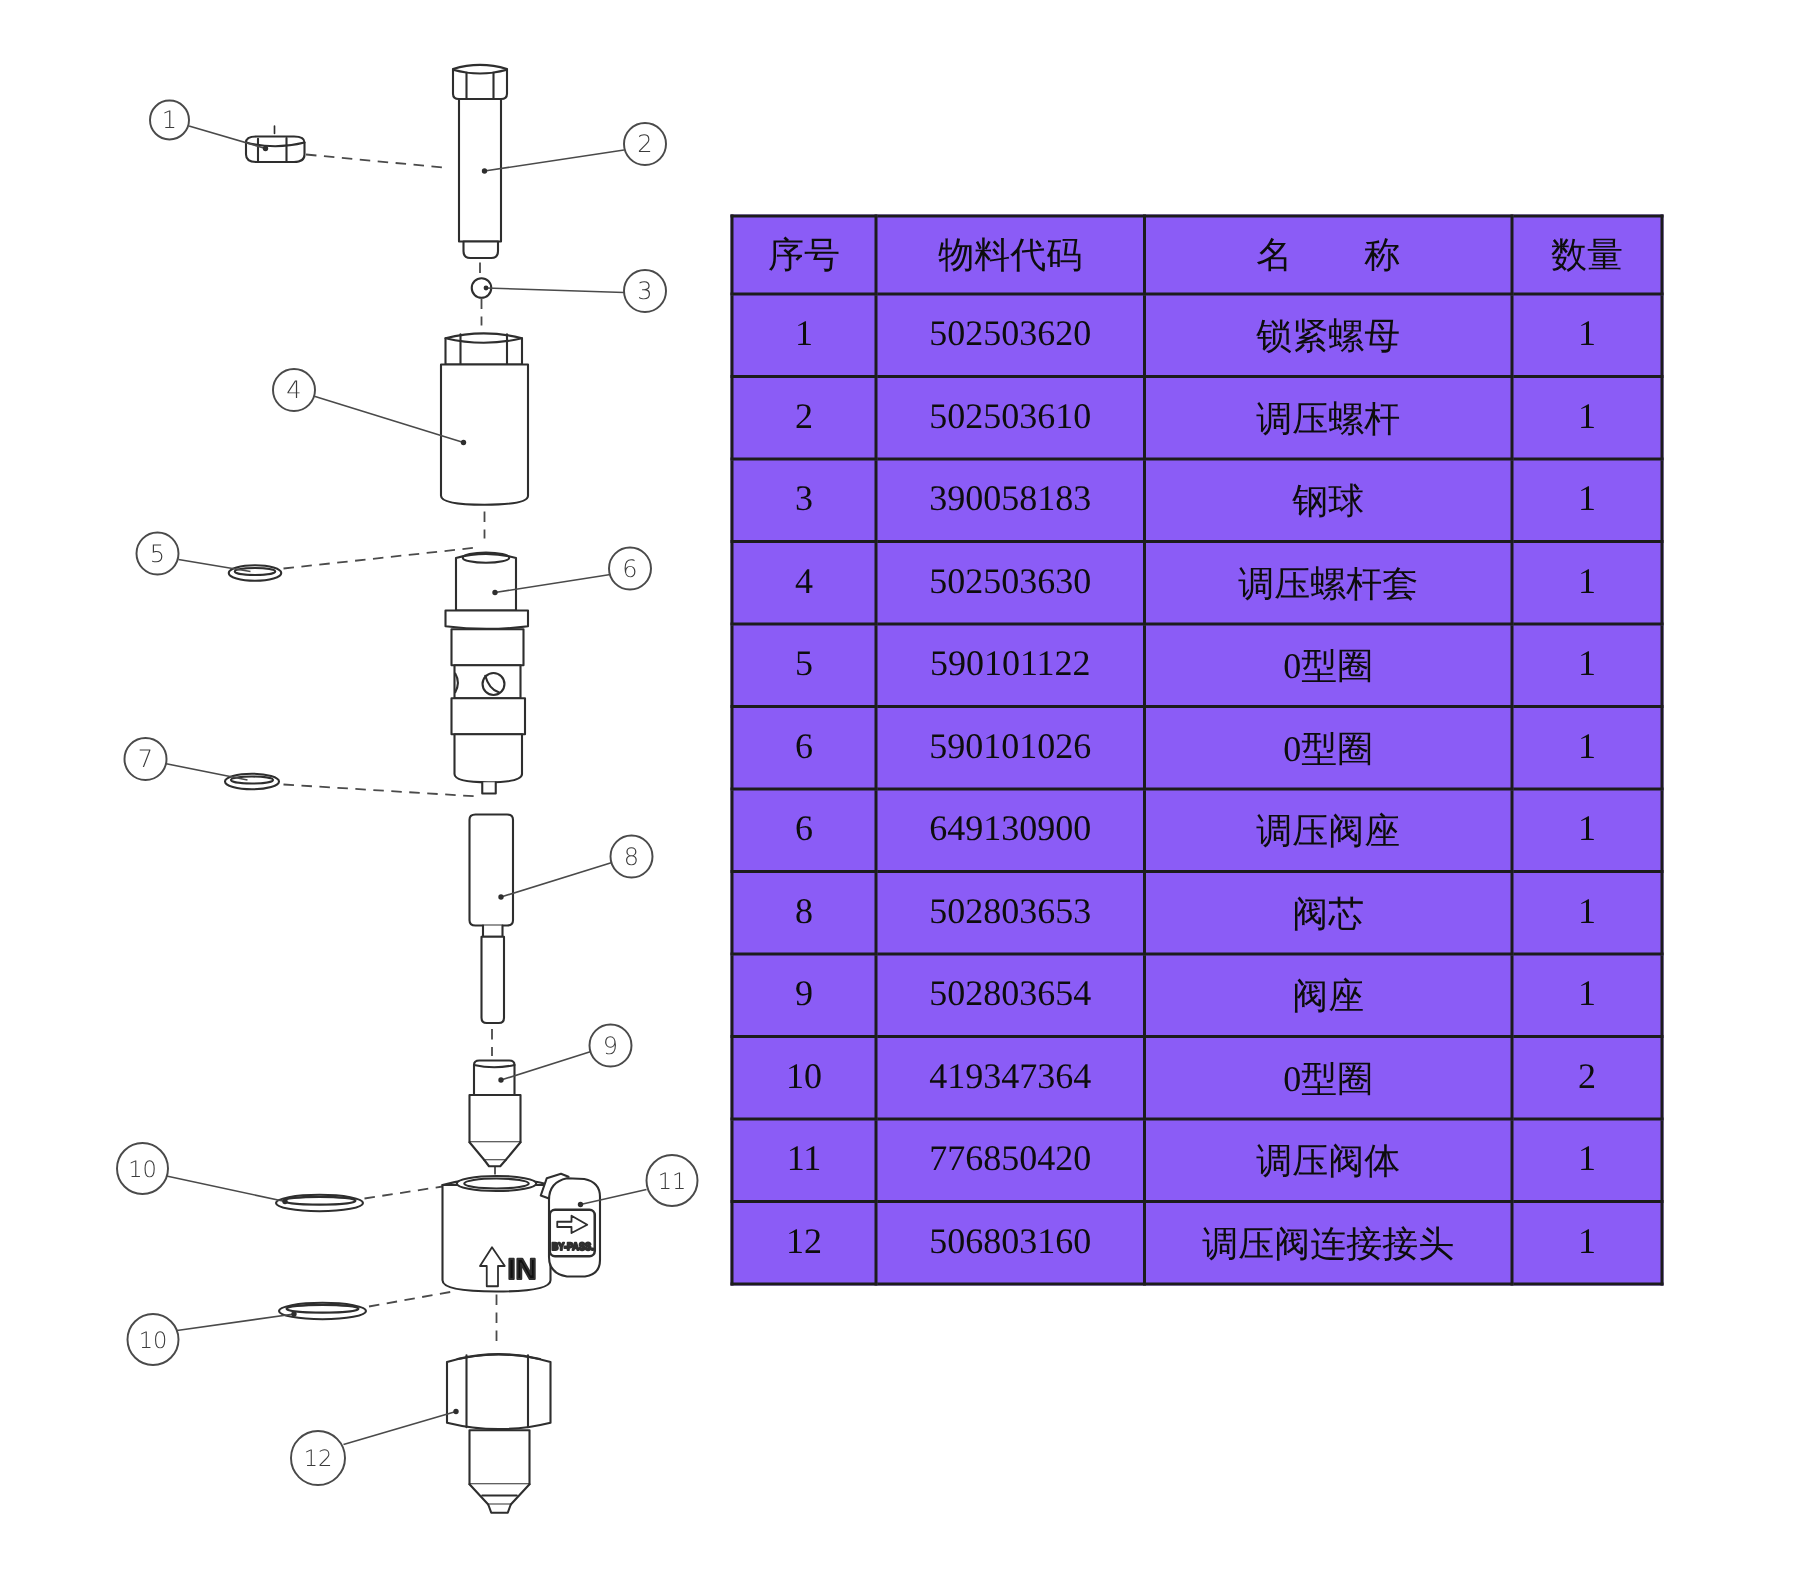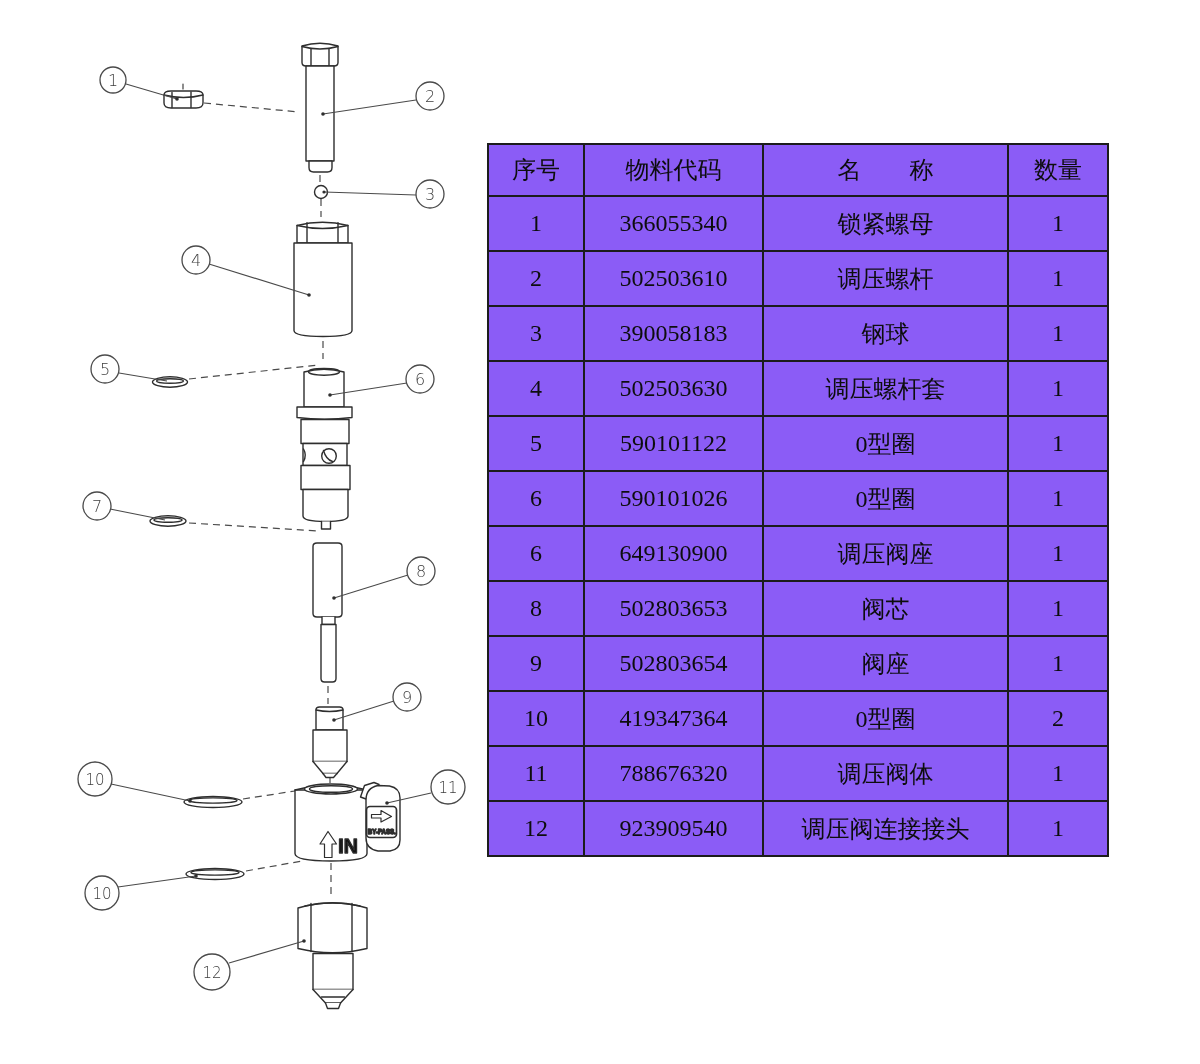--- a/index.html
+++ b/index.html
@@ -236,21 +236,21 @@
       <tr>
         <th>序号</th>
         <th>物料代码</th>
         <th>名　　称</th>
         <th>数量</th>
       </tr>
     </thead>
     <tbody>
       <tr>
         <td>1</td>
-        <td>366055340</td>
+        <td>502503620</td>
         <td>锁紧螺母</td>
         <td>1</td>
       </tr>
       <tr>
         <td>2</td>
         <td>502503610</td>
         <td>调压螺杆</td>
         <td>1</td>
       </tr>
       <tr>
@@ -296,26 +296,26 @@
         <td>1</td>
       </tr>
       <tr>
         <td>10</td>
         <td>419347364</td>
         <td>0型圈</td>
         <td>2</td>
       </tr>
       <tr>
         <td>11</td>
-        <td>788676320</td>
+        <td>776850420</td>
         <td>调压阀体</td>
         <td>1</td>
       </tr>
       <tr>
         <td>12</td>
-        <td>923909540</td>
+        <td>506803160</td>
         <td>调压阀连接接头</td>
         <td>1</td>
       </tr>
     </tbody>
   </table>
 
 </div>
 
 </body></html>

